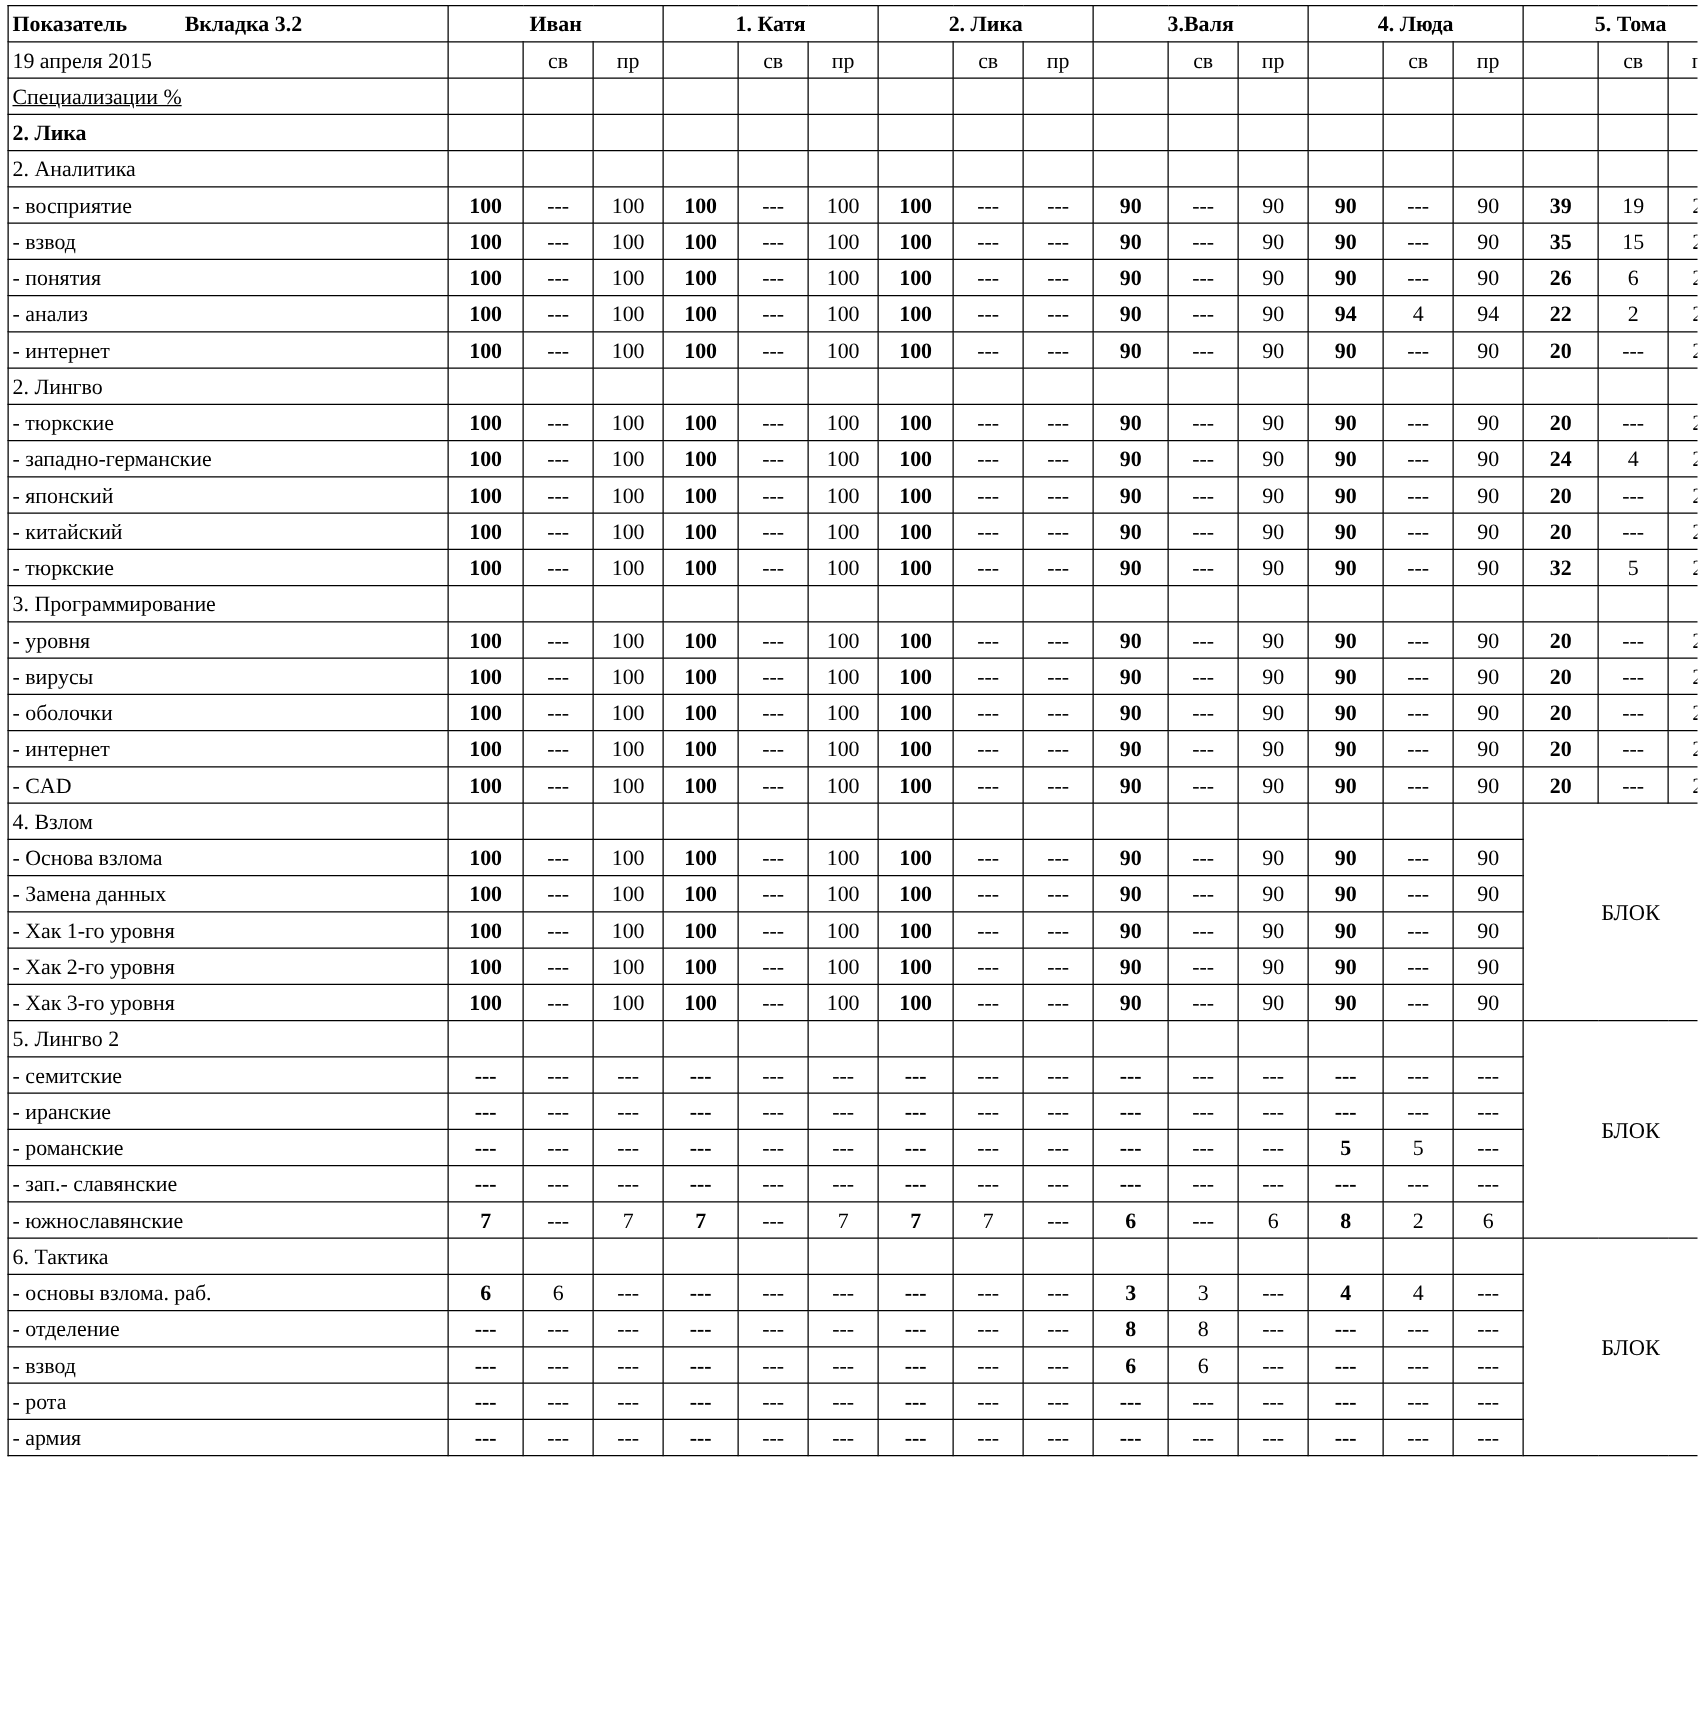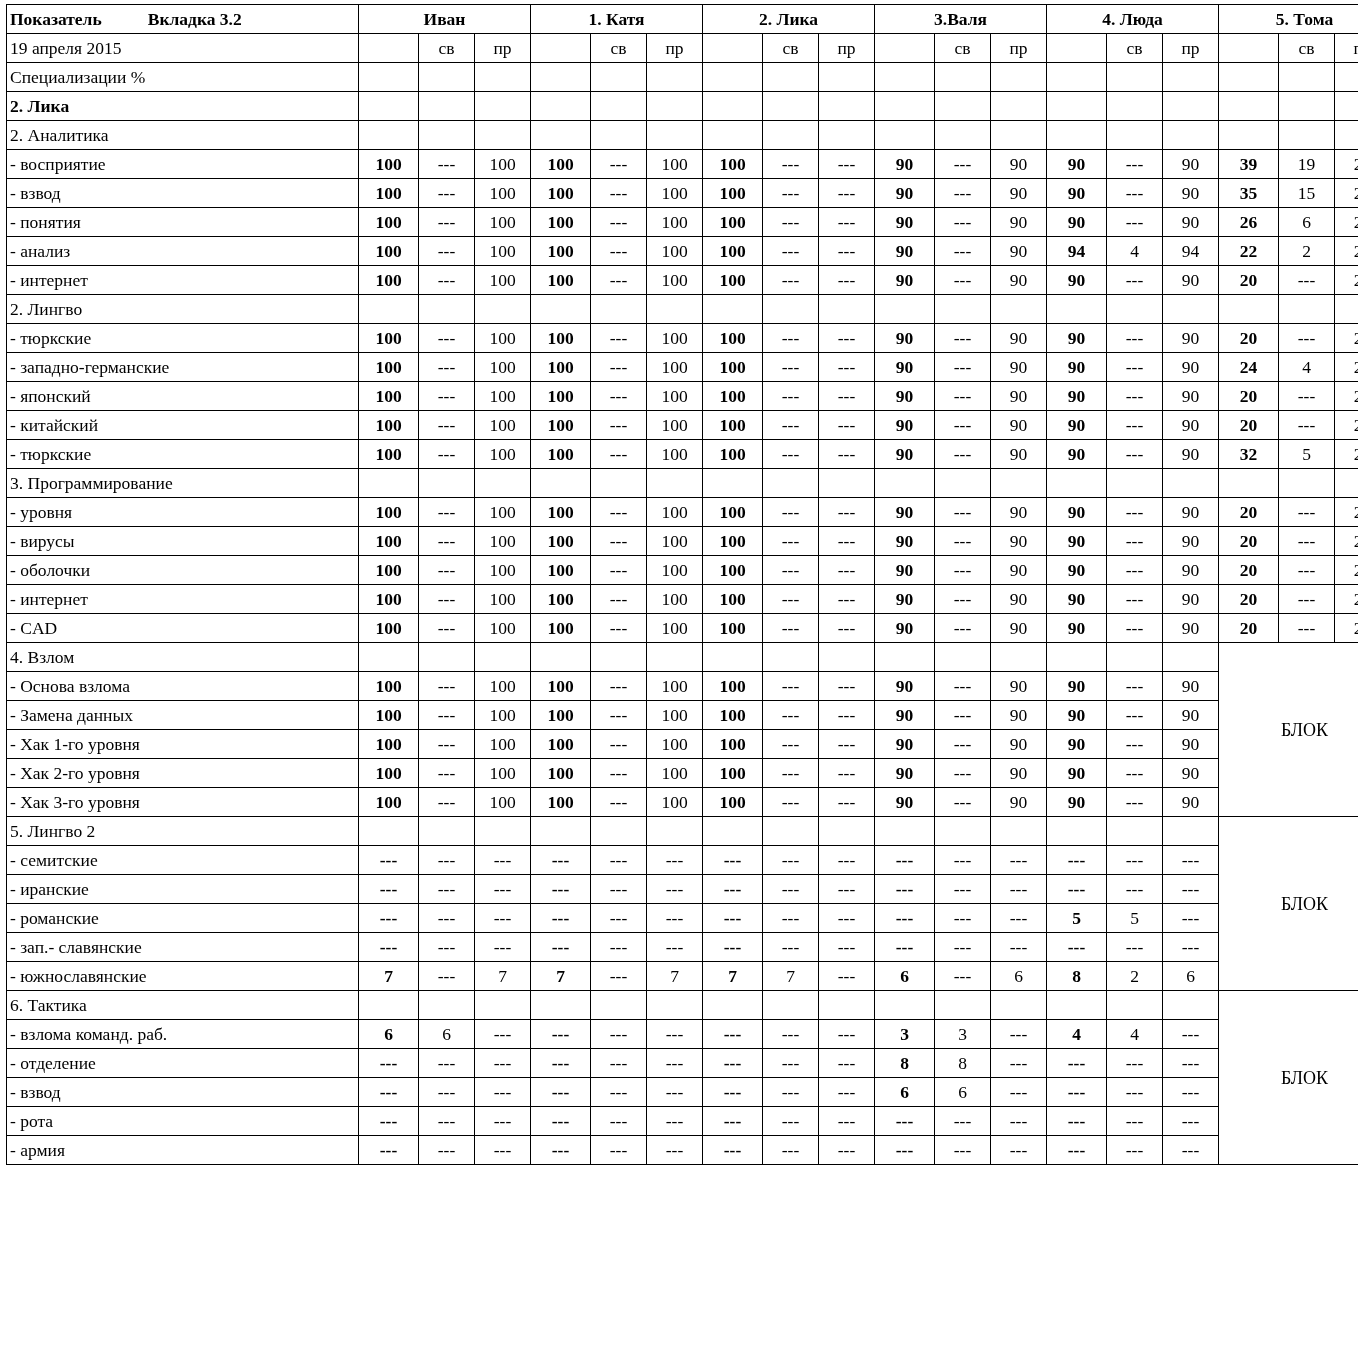--- a/index.html
+++ b/index.html
@@ -64,21 +64,21 @@
   }
   .titlecell .tab {
     font-weight: bold;
     padding-left: 46px;
   }
   .datecell {
     text-align: left;
     padding-left: 8px;
     font-weight: normal;
   }
-  .spec { font-weight: normal; }
+  .spec { font-weight: normal; text-decoration: underline; }
 </style>
 </head>
 <body>
 
 <div id="sheet">
   <table class="grid">
     <colgroup>
       <col style="width:352px">
       <col style="width:60px">
         <col style="width:56px">
@@ -781,21 +781,21 @@
           <td class="num tk-t"></td>
           <td class="num tk-l tk-t"></td>
           <td class="num tk-t"></td>
           <td class="num tk-t"></td>
           <td class="num tk-l tk-t"></td>
           <td class="num tk-t"></td>
           <td class="num tk-t"></td>
           <td class="blok tk-l tk-r tk-t" colspan="3" rowspan="6">БЛОК</td>
         </tr>
         <tr>
-          <td class="lbl tk-l">- взлома команд. раб.</td>
+          <td class="lbl tk-l">- основы взлома. раб.</td>
           <td class="num tk-l bold">6</td>
           <td class="num">6</td>
           <td class="num">---</td>
           <td class="num tk-l bold">---</td>
           <td class="num">---</td>
           <td class="num">---</td>
           <td class="num tk-l bold">---</td>
           <td class="num">---</td>
           <td class="num">---</td>
           <td class="num tk-l bold">3</td>

